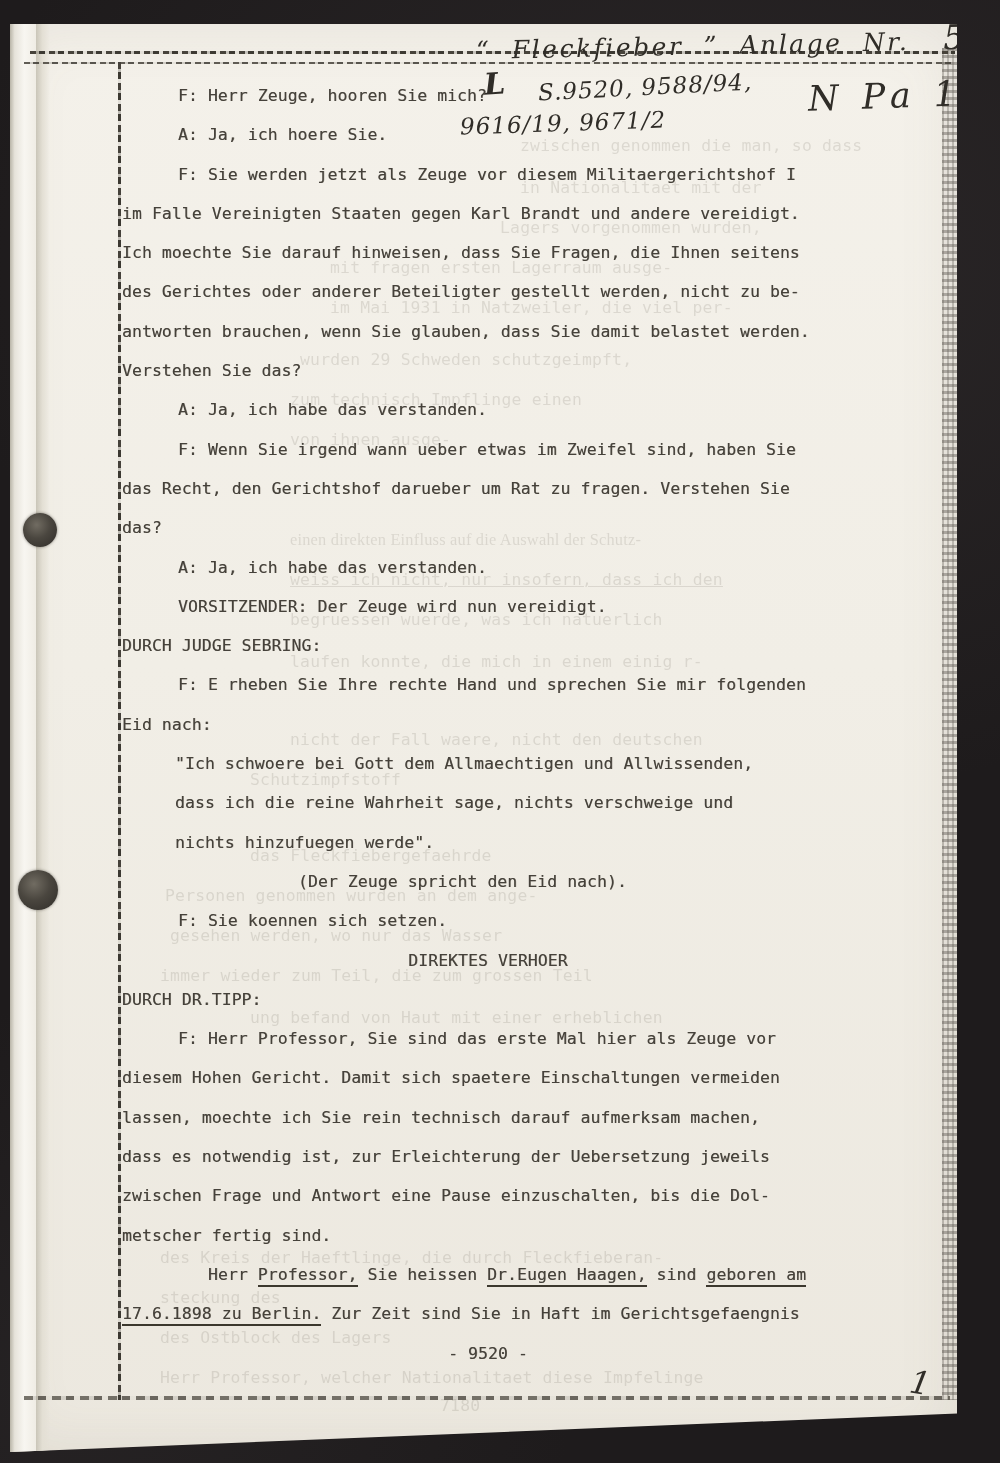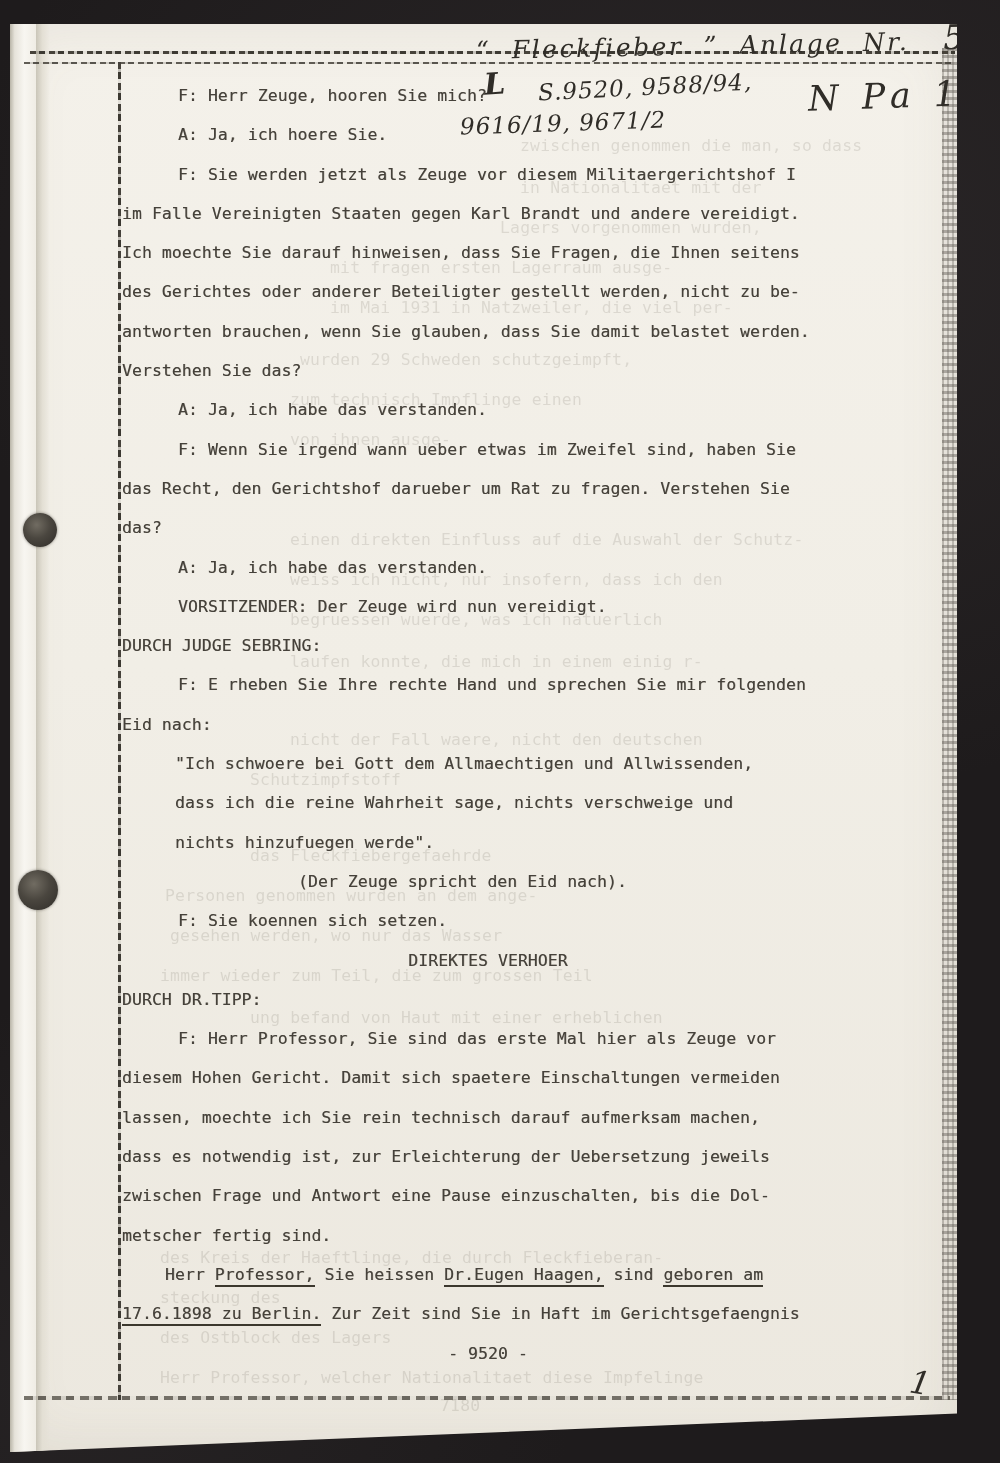--- a/index.html
+++ b/index.html
@@ -71,21 +71,21 @@
   .typed{
     position:absolute;left:112px;top:52px;width:732px;
     font-size:16.4px;line-height:39.3px;color:#45413a;
     text-shadow:0.4px 0.3px 0.6px rgba(80,74,64,.55);
     letter-spacing:.1px;white-space:pre;
   }
   .tline{height:39.3px;}
   .tline.qa{padding-left:29px;margin-left:27px;}
   .tline.oath{padding-left:53px;}
   .tline.paren{padding-left:176px;}
-  .tline.herr{padding-left:43px;}
+  .tline.herr{padding-left:43px;margin-left:43px;}
   .tline.center{text-align:center;padding-left:0;}
   .hand-underline{
     border-bottom:2px solid #3c382e;
     padding-bottom:1px;
   }
   
   .ghost-layer{position:absolute;inset:0;pointer-events:none;}
   .ghost{
     position:absolute;font-size:16.4px;color:#6e685c;opacity:.17;
     filter:blur(.5px);white-space:nowrap;letter-spacing:.2px;
@@ -124,22 +124,22 @@
 
     <div class="ghost-layer">
         <div class="ghost" style="left: 510px; top: 112px;">zwischen genommen die man, so dass</div>
         <div class="ghost" style="left: 510px; top: 154px;">in Nationalitaet mit der</div>
         <div class="ghost" style="left: 490px; top: 194px;">Lagers vorgenommen wurden,</div>
         <div class="ghost" style="left: 320px; top: 234px;">mit fragen ersten Lagerraum ausge-</div>
         <div class="ghost" style="left: 320px; top: 274px;">im Mai 1931 in Natzweiler, die viel per-</div>
         <div class="ghost" style="left: 290px; top: 326px;">wurden 29 Schweden schutzgeimpft,</div>
         <div class="ghost" style="left: 280px; top: 366px;">zum technisch Impflinge einen</div>
         <div class="ghost" style="left: 280px; top: 406px;">von ihnen ausge-</div>
-        <div class="ghost" style="left: 280px; top: 506px;">einen direkten Einfluss auf die Auswahl der Schutz-</div>
-        <div class="ghost" style="left: 280px; top: 546px;">weiss ich nicht, nur insofern, dass ich den</div>
+        <div class="ghost" style="left: 280px; top: 506px; font-family: Liberation Serif, serif;">einen direkten Einfluss auf die Auswahl der Schutz-</div>
+        <div class="ghost" style="left: 280px; top: 546px; text-decoration: underline;">weiss ich nicht, nur insofern, dass ich den</div>
         <div class="ghost" style="left: 280px; top: 586px;">begruessen wuerde, was ich natuerlich</div>
         <div class="ghost" style="left: 280px; top: 628px;">laufen konnte, die mich in einem einig r-</div>
         <div class="ghost" style="left: 280px; top: 706px;">nicht der Fall waere, nicht den deutschen</div>
         <div class="ghost" style="left: 240px; top: 746px;">Schutzimpfstoff</div>
         <div class="ghost" style="left: 240px; top: 822px;">das Fleckfiebergefaehrde</div>
         <div class="ghost" style="left: 155px; top: 862px;">Personen genommen wurden an dem ange-</div>
         <div class="ghost" style="left: 160px; top: 902px;">gesehen werden, wo nur das Wasser</div>
         <div class="ghost" style="left: 150px; top: 942px;">immer wieder zum Teil, die zum grossen Teil</div>
         <div class="ghost" style="left: 240px; top: 984px;">ung befand von Haut mit einer erheblichen</div>
         <div class="ghost" style="left: 150px; top: 1224px;">des Kreis der Haeftlinge, die durch Fleckfieberan-</div>

